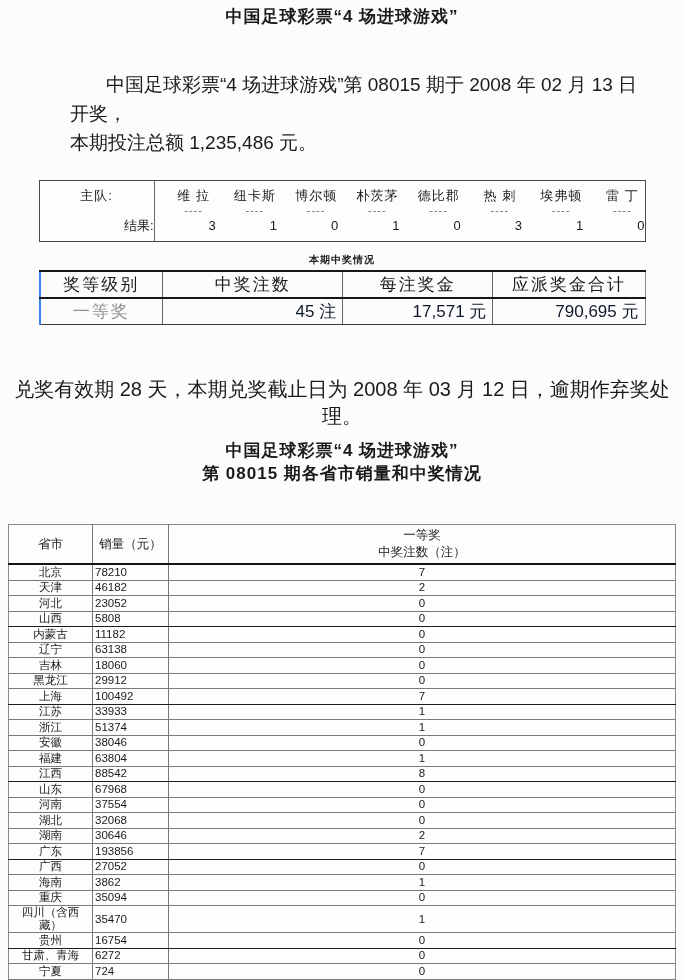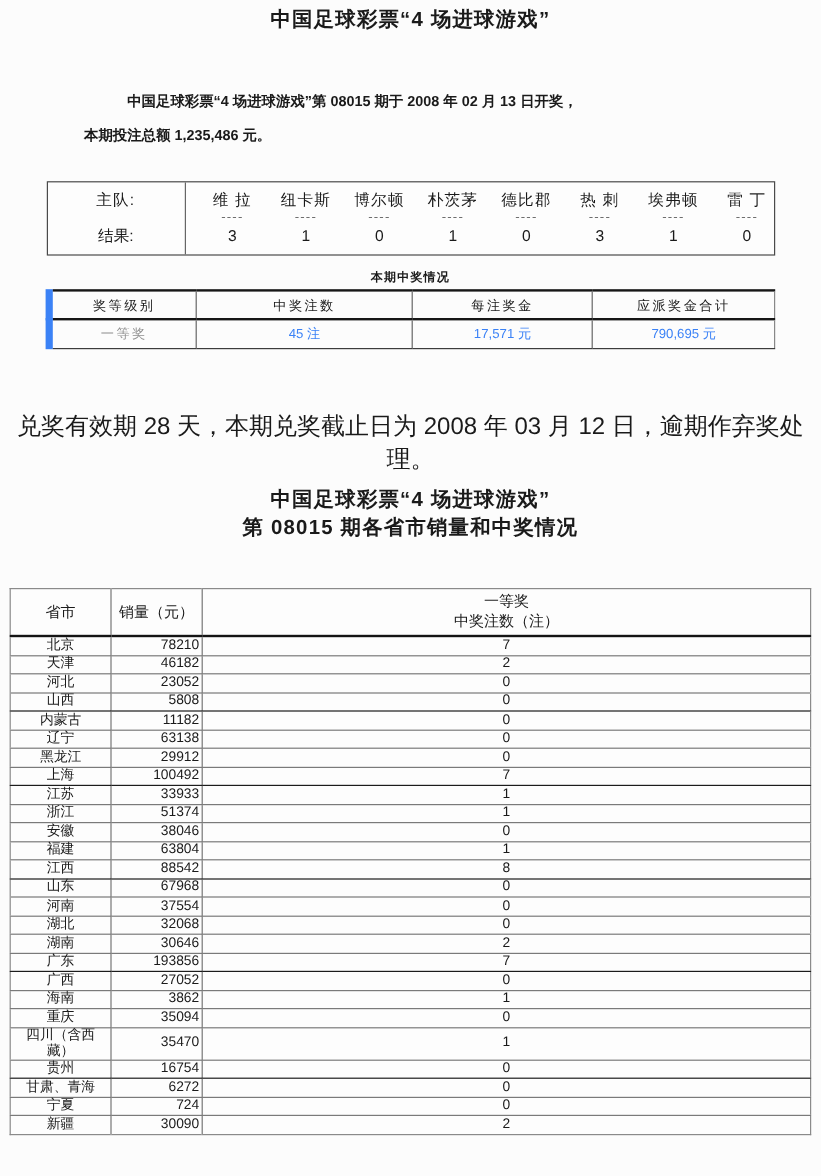--- a/index.html
+++ b/index.html
@@ -10,58 +10,57 @@
     font-family:"Liberation Sans", sans-serif;
     overflow:hidden;
   }
   
   .doc-title { margin-top:6px; text-align:center; font-size:17px; font-weight:bold; line-height:22px; }
   .doc-title div { letter-spacing:1px; }
 
   
   .intro {
     margin:42px 44px 0 70px;
-    font-size:12px; line-height:29px;
+    font-size:19px; line-height:29px;
     text-indent:36px;
-    font-weight:bold;
   }
 
   
   .match-table {
     width:607px; margin:23px auto 0;
     border:1.5px solid #4a4a4a;
     display:flex; box-sizing:border-box;
     background:#fdfdfd;
     gap:17px;
   }
   .mt-col { display:flex; flex-direction:column; justify-content:center; text-align:center; padding:5px 0 6px; }
   .mt-label-col { width:115px; border-right:1px solid #666; box-sizing:border-box; }
   .mt-team-col { flex:1; }
   .mt-line1 { font-size:13px; height:19px; line-height:19px; letter-spacing:1px; }
   .mt-dash  { font-size:11px; height:11px; line-height:11px; color:#6e6e6e; letter-spacing:1px; }
-  .mt-line2 { font-size:13px; height:19px; line-height:19px; }
+  .mt-line2 { font-size:13px; height:19px; line-height:19px;text-align:right; }
 
   
   .prize-title { margin-top:11px; text-align:center; font-size:10px; font-weight:bold; letter-spacing:1px; }
   table.prize {
     width:607px; margin:3px auto 3px;
     border-collapse:collapse; table-layout:fixed;
-    border-left:6px solid #3b82f6; border-right:1px solid #888;
-    font-size:11px;
+    border-left:2px solid #3b82f6; border-right:1px solid #888;
+    font-size:17px;
   }
   table.prize th {
     border-top:2px solid #161616;
     border-bottom:2px solid #161616;
     font-weight:normal; letter-spacing:2px;
     height:20px; padding:1px 2px;
   }
   table.prize td { height:21px; border-bottom:1.5px solid #3c3c3c; padding:1px 6px; }
   table.prize th + th, table.prize td + td { border-left:1px solid #666; }
   .prize-level { text-align:center; color:#8f8f8f; letter-spacing:2px; }
-  .prize-num   { text-align:center; color:#3b82f6; }
+  .prize-num   { text-align:right; color:#0f172a; }
 
   
   .notice { margin-top:51px; text-align:center; font-size:20px; }
 
   
   .sec2-title { margin-top:9px; text-align:center; font-size:17px; font-weight:bold; line-height:23px; letter-spacing:1px; }
 
   
   table.sales {
     margin:39px 0 0 8px; width:668px;
@@ -74,21 +73,21 @@
     font-weight:normal; font-size:12.5px;
     border-bottom:2px solid #141414;
     padding:2px 0; height:34px; vertical-align:middle;
   }
   table.sales th .two-line div { line-height:17px; }
   table.sales td { height:14.5px; padding:0 2px; border-bottom:1px solid #7a7a7a; line-height:13px; }
   table.sales tr.group-end td { border-bottom:1.6px solid #1c1c1c; }
   table.sales tr:last-child td { border-bottom:none; }
   table.sales th.v, table.sales td.v { border-right:1px solid #777; }
   td.c-province { text-align:center; }
-  td.c-sales { text-align:right; padding-right:12px; }
+  td.c-sales { text-align:left; padding-right:12px; }
   td.c-wins { text-align:center; }
 </style>
 </head>
 <body>
 
 <div class="doc-title">
   <div>中国足球彩票“4 场进球游戏”</div>
 </div>
 
 <p class="intro"><span>中国足球彩票“4 场进球游戏”第 08015 期于 2008 年 02 月 13 日开奖，</span><br><span>本期投注总额 1,235,486 元。</span></p>
@@ -219,20 +218,25 @@
         <td class="c-province v">内蒙古</td>
         <td class="c-sales v">11182</td>
         <td class="c-wins">0</td>
       </tr>
       <tr>
         <td class="c-province v">辽宁</td>
         <td class="c-sales v">63138</td>
         <td class="c-wins">0</td>
       </tr>
       <tr>
+        <td class="c-province v">吉林</td>
+        <td class="c-sales v">18060</td>
+        <td class="c-wins">0</td>
+      </tr>
+      <tr>
         <td class="c-province v">黑龙江</td>
         <td class="c-sales v">29912</td>
         <td class="c-wins">0</td>
       </tr>
       <tr class="group-end">
         <td class="c-province v">上海</td>
         <td class="c-sales v">100492</td>
         <td class="c-wins">7</td>
       </tr>
       <tr>

